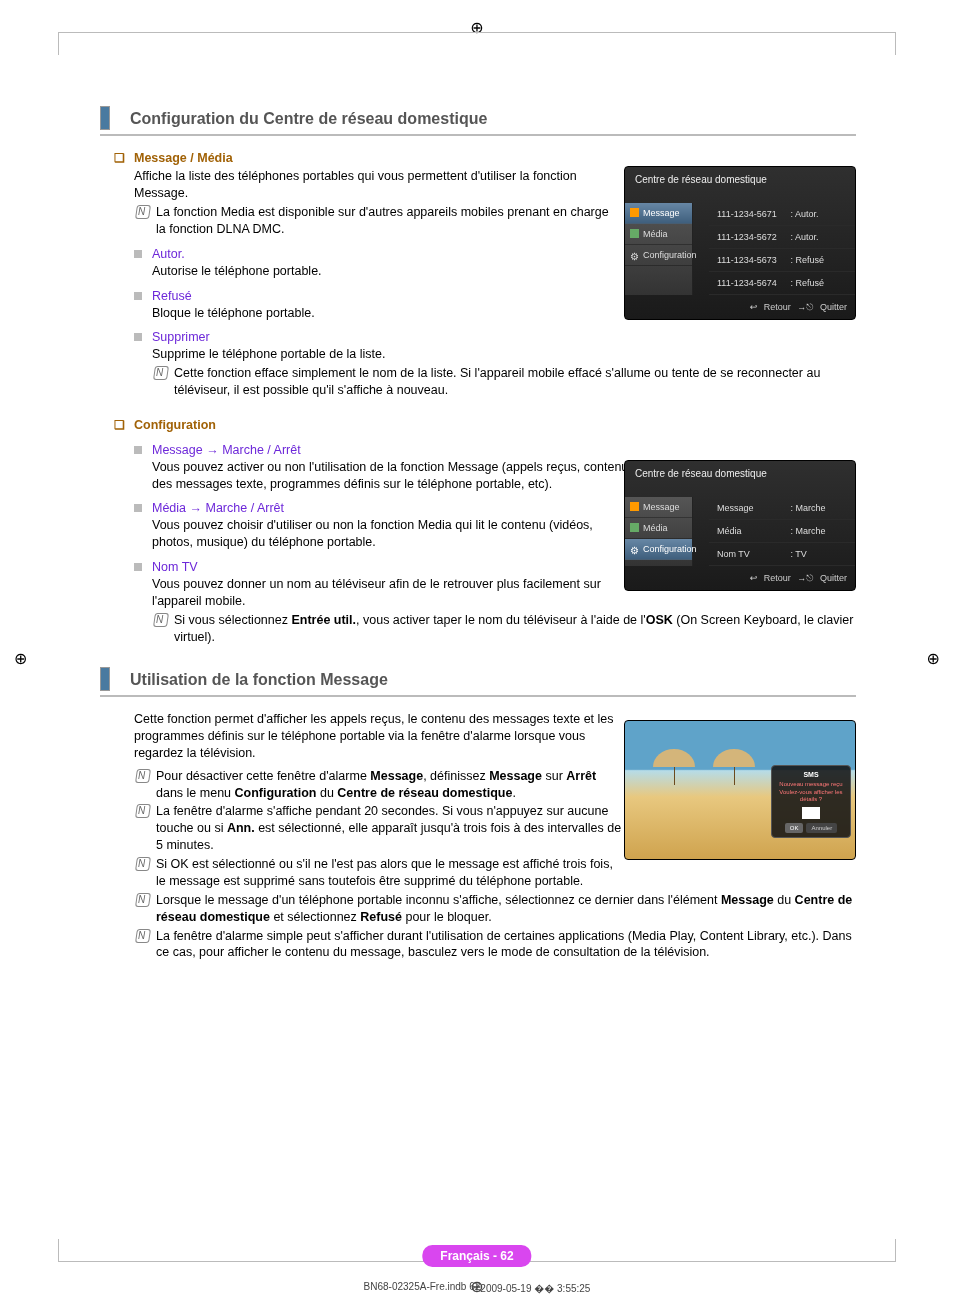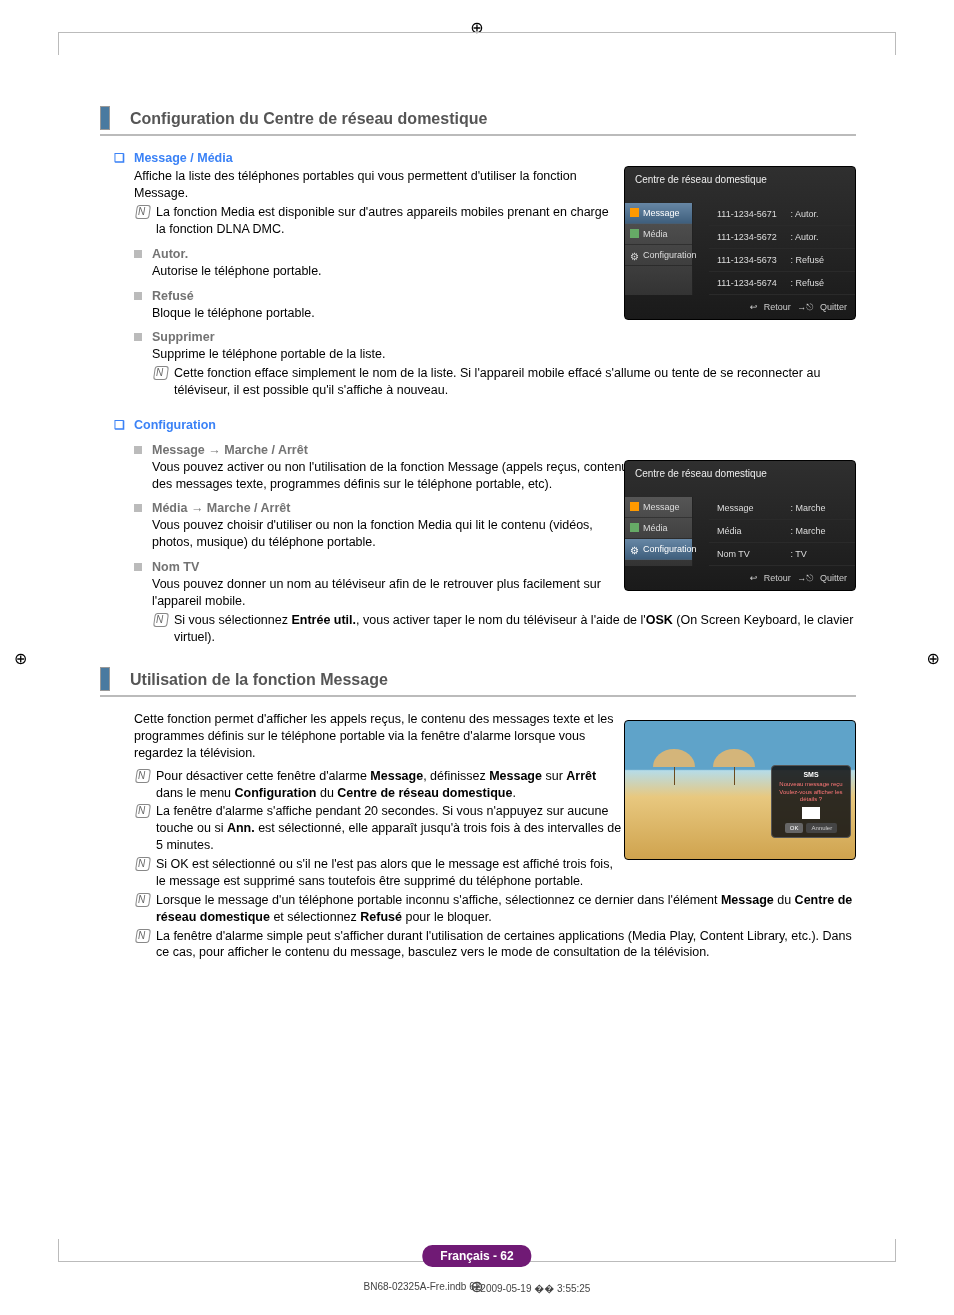--- a/index.html
+++ b/index.html
@@ -63,38 +63,38 @@
     border:1px solid #999;
   }
 
   .lvl1 {
     position: relative;
     padding-left: 34px;
     margin-top: 10px;
   }
   .lvl1 > .h {
     font-weight: bold;
-    color: #3b82f6;
+    color: #a16207;
     margin-bottom: 2px;
   }
   .lvl1 > .h::before {
     content:"❏";
     position:absolute;
     left: 14px;
     top: 0;
     font-size: 12px;
   }
   .lvl1 > .body { }
 
   .lvl2 {
     position: relative;
     padding-left: 18px;
     margin-top: 8px;
   }
-  .lvl2 > .h { font-weight: bold; color:#737373; }
+  .lvl2 > .h { font-weight: normal; color:#6d28d9; }
   .lvl2 > .h::before {
     content:"";
     position:absolute;
     left: 0; top: 4px;
     width: 8px; height: 8px;
     background: #bbb;
   }
 
   .note {
     position: relative;
@@ -215,21 +215,21 @@
     background:#444; border-radius:2px;
     padding:1px 5px; font-size:6px; color:#ccc;
   }
   .alert .btn.ok { background:#666; color:#fff; }
 
   .page-indicator {
     position:absolute;
     bottom: 48px;
     left: 50%;
     transform: translateX(-50%);
-    background: #701a75;
+    background: #d946ef;
     color:#fff;
     font-weight:bold;
     border-radius: 10px;
     padding: 4px 18px;
     font-size: 12px;
   }
   .print-footer {
     position:absolute;
     bottom: 20px;
     left: 58px; right: 58px;

